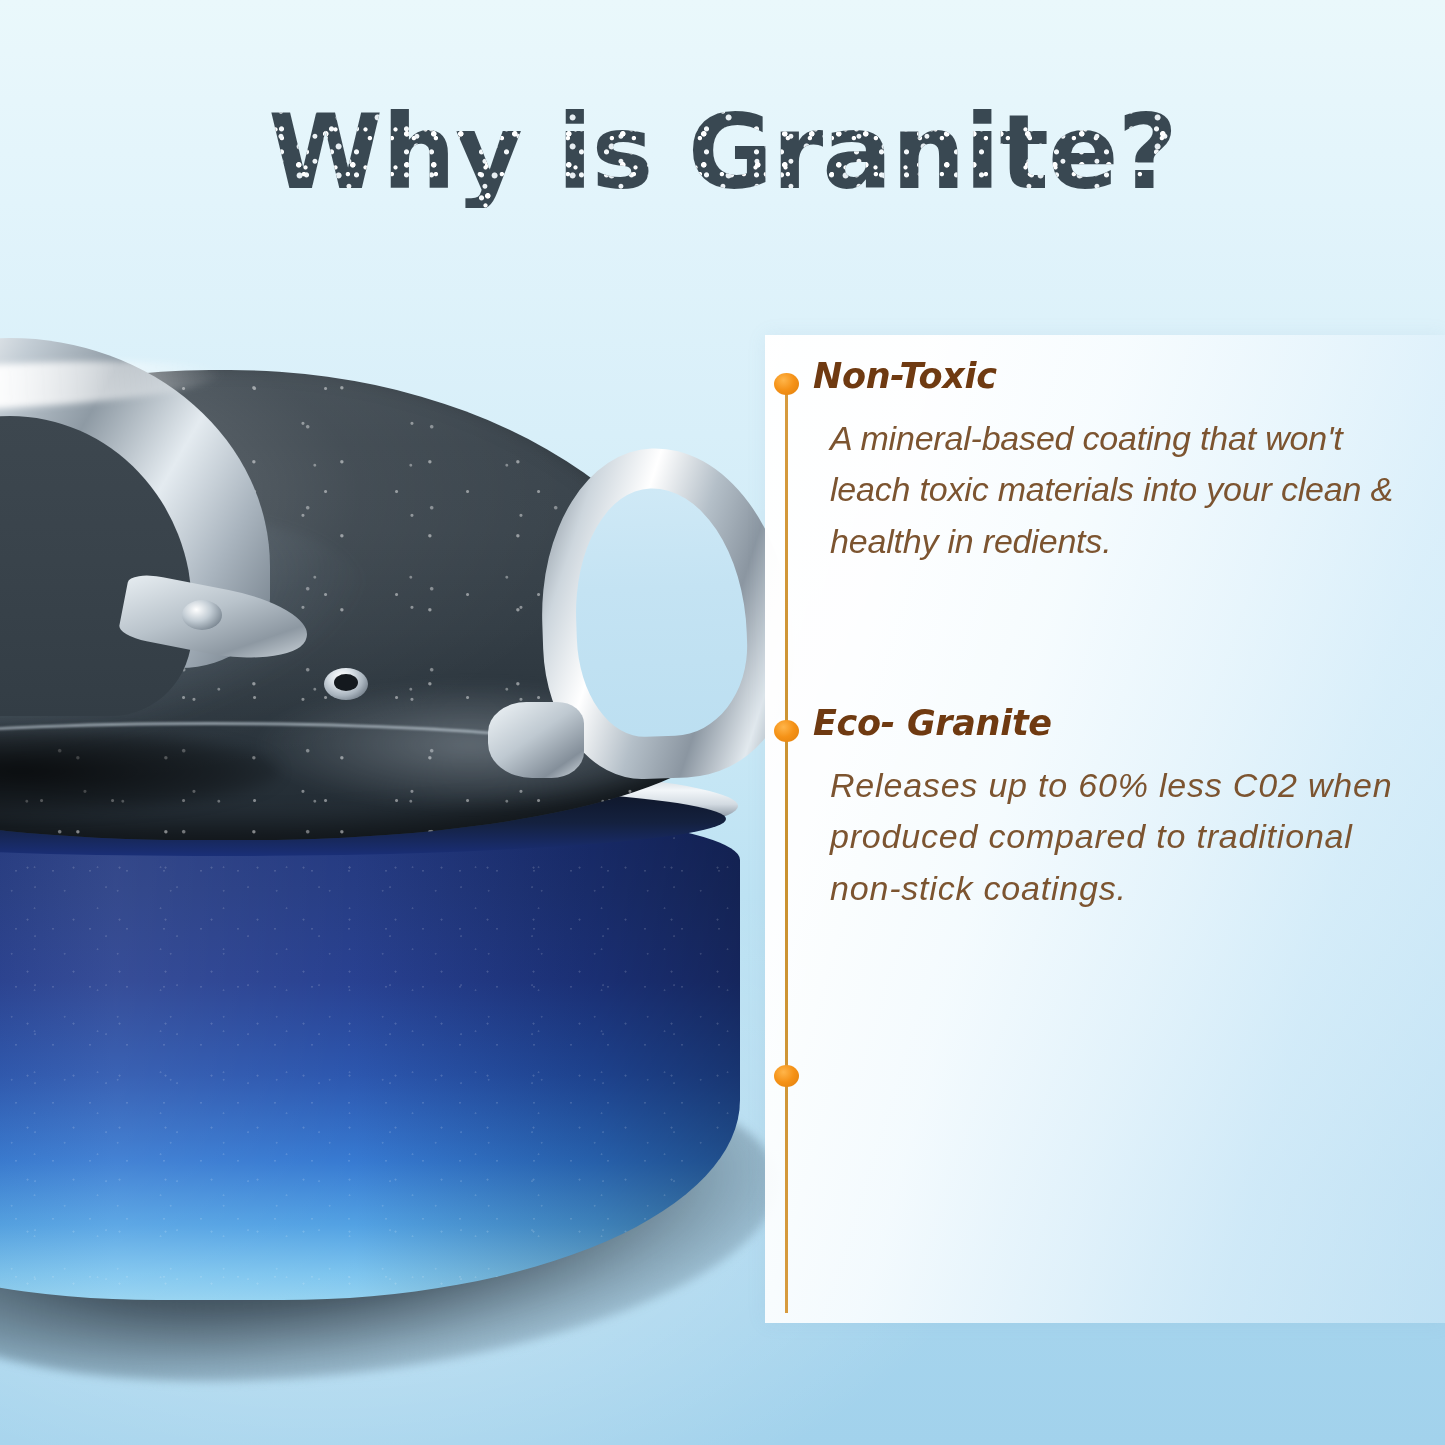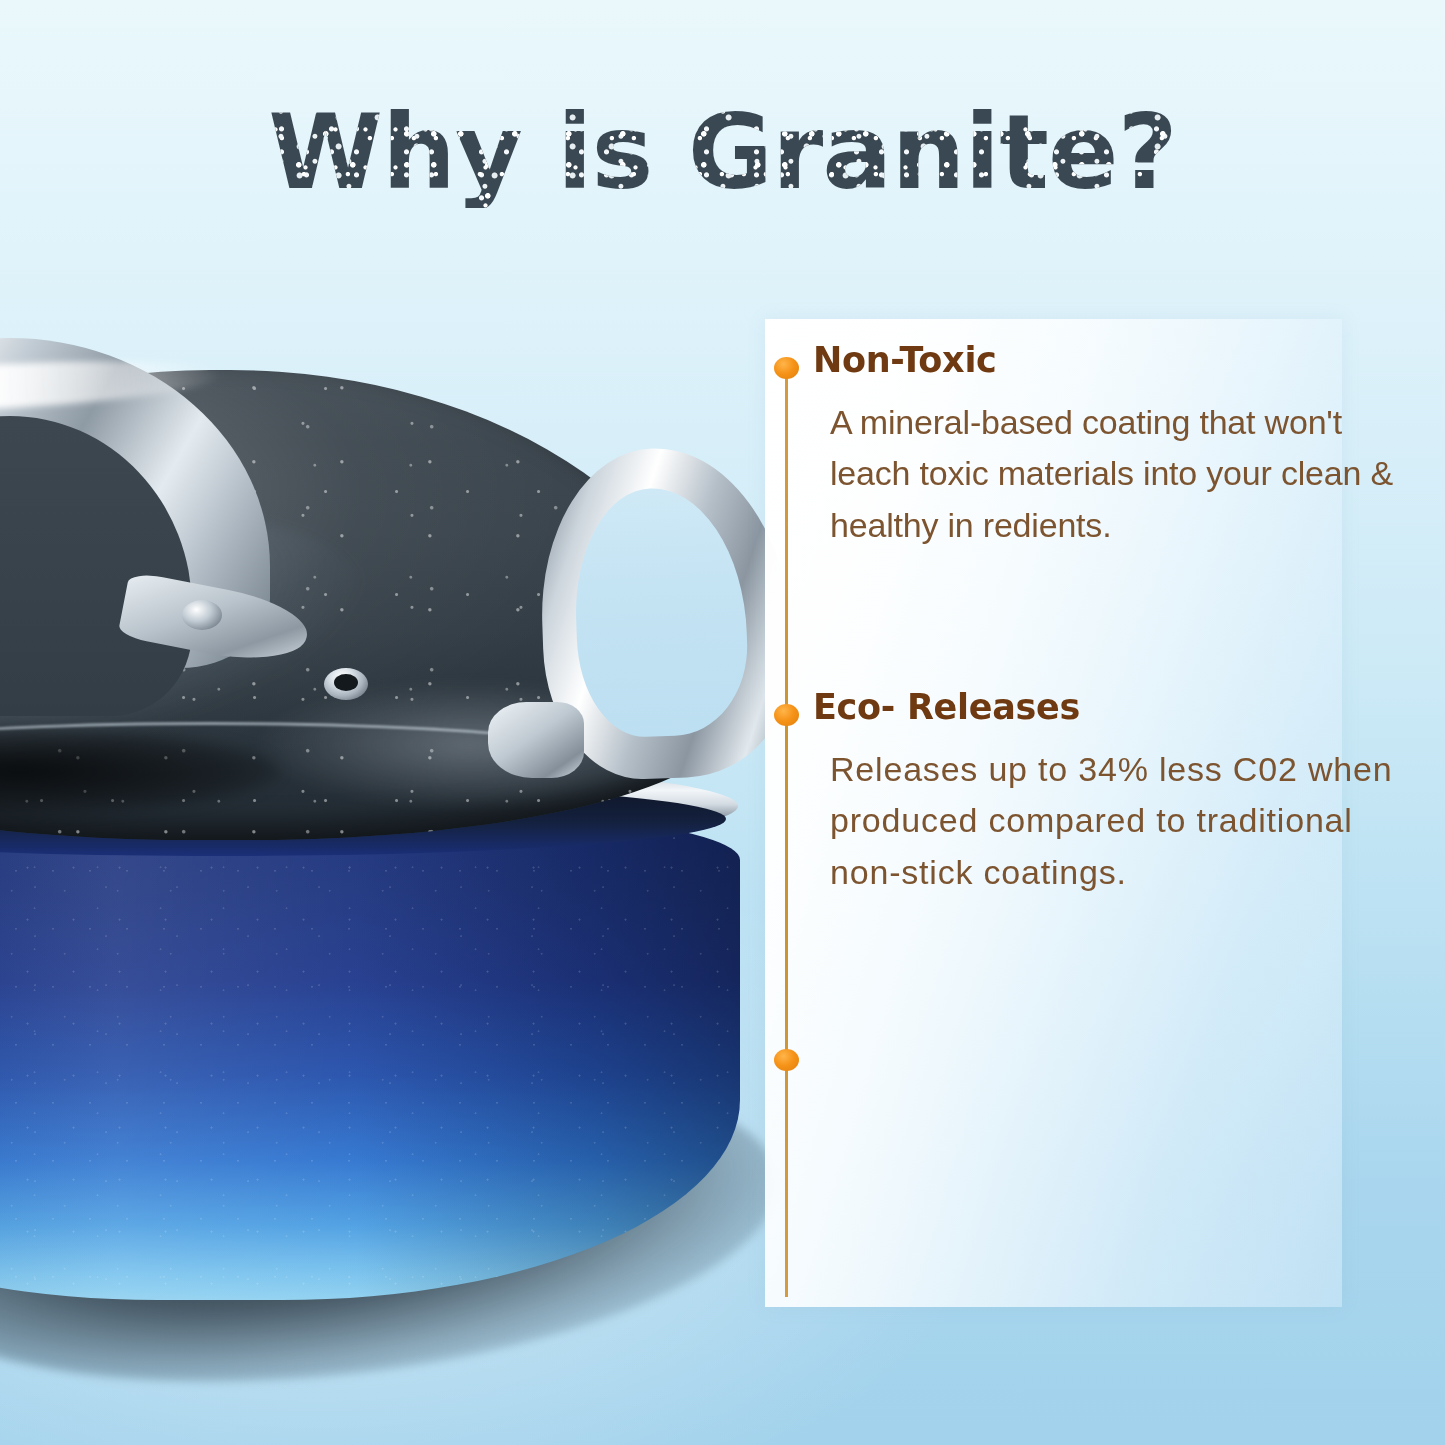--- a/index.html
+++ b/index.html
@@ -384,32 +384,33 @@
     -webkit-background-clip: text;
     background-clip: text;
     -webkit-text-fill-color: transparent;
     color: transparent;
   }
 
   
   .panel {
     position: absolute;
     left: 765px;
-    top: 319px;
-    width: 577px;
+    top: 335px;
+    width: 680px;
     height: 988px;
     z-index: 20;
     background: linear-gradient(105deg,
         rgba(255,255,255,0.99) 0%,
         rgba(255,255,255,0.97) 18%,
         rgba(249,253,255,0.92) 38%,
         rgba(236,247,253,0.84) 58%,
         rgba(221,240,251,0.74) 76%,
         rgba(208,233,248,0.62) 100%);
     box-shadow: 0 0 18px rgba(120,160,190,0.10);
+    font-style: italic;
   }
   .panel-inner {
     position: absolute;
     inset: 0;
   }
 
   
   .spine {
     position: absolute;
     left: 20px;
@@ -519,21 +520,21 @@
       <div class="dot dot-1"></div>
       <div class="dot dot-2"></div>
       <div class="dot dot-3"></div>
 
       <div class="feature feature-1">
         <p class="feature-title">Non-Toxic</p>
         <p class="feature-body">A mineral-based coating that won't leach toxic materials into your clean &amp; healthy in redients.</p>
       </div>
 
       <div class="feature feature-2">
-        <p class="feature-title">Eco- Releases</p>
-        <p class="feature-body tracked">Releases up to 34% less C02 when produced compared to traditional non-stick coatings.</p>
+        <p class="feature-title">Eco- Granite</p>
+        <p class="feature-body tracked">Releases up to 60% less C02 when produced compared to traditional non-stick coatings.</p>
       </div>
 
 
     </div>
   </div>
 
 </div>
 
 </body></html>

